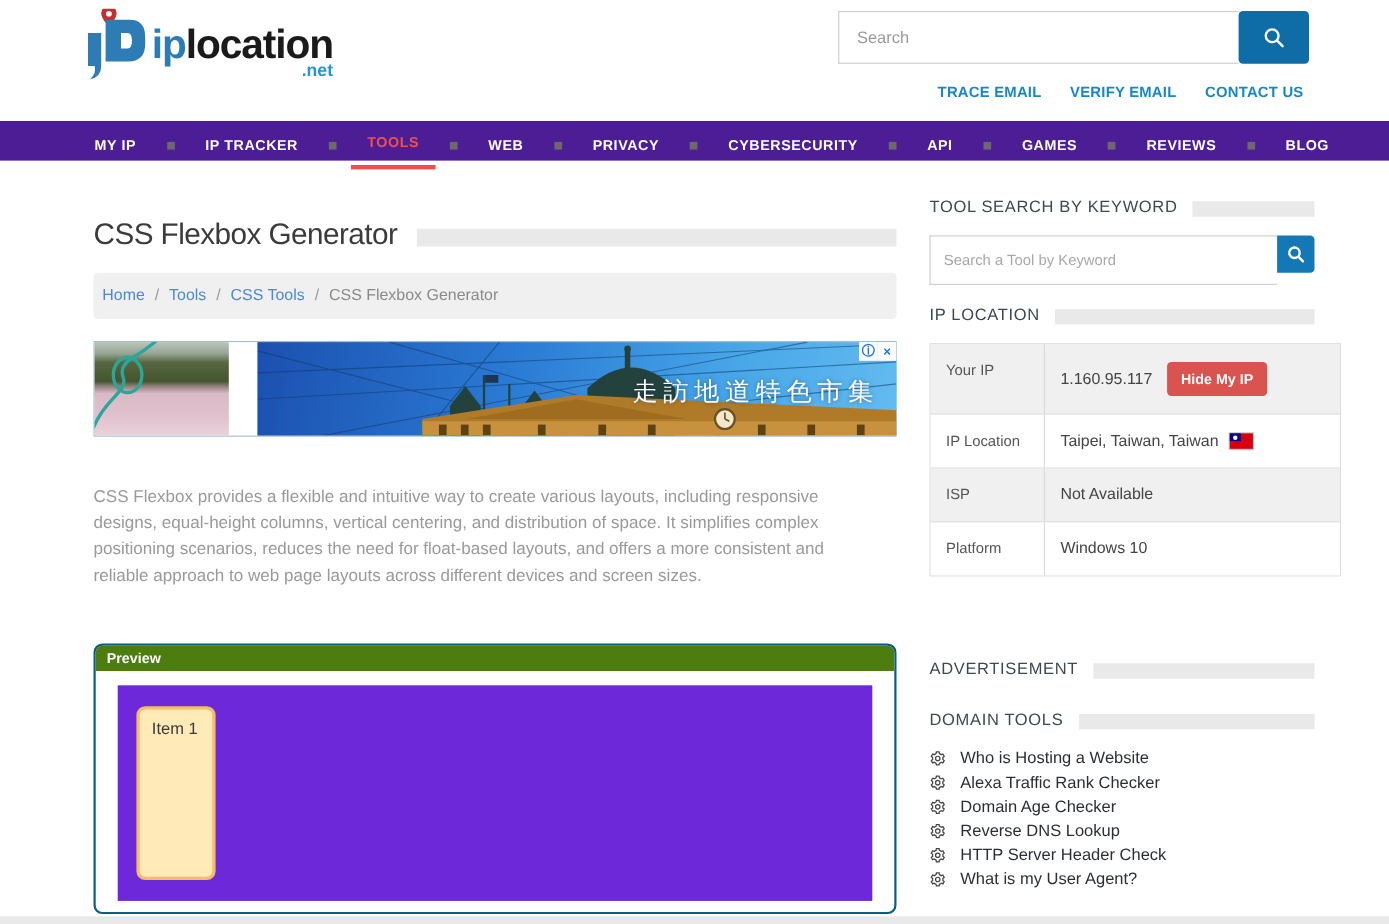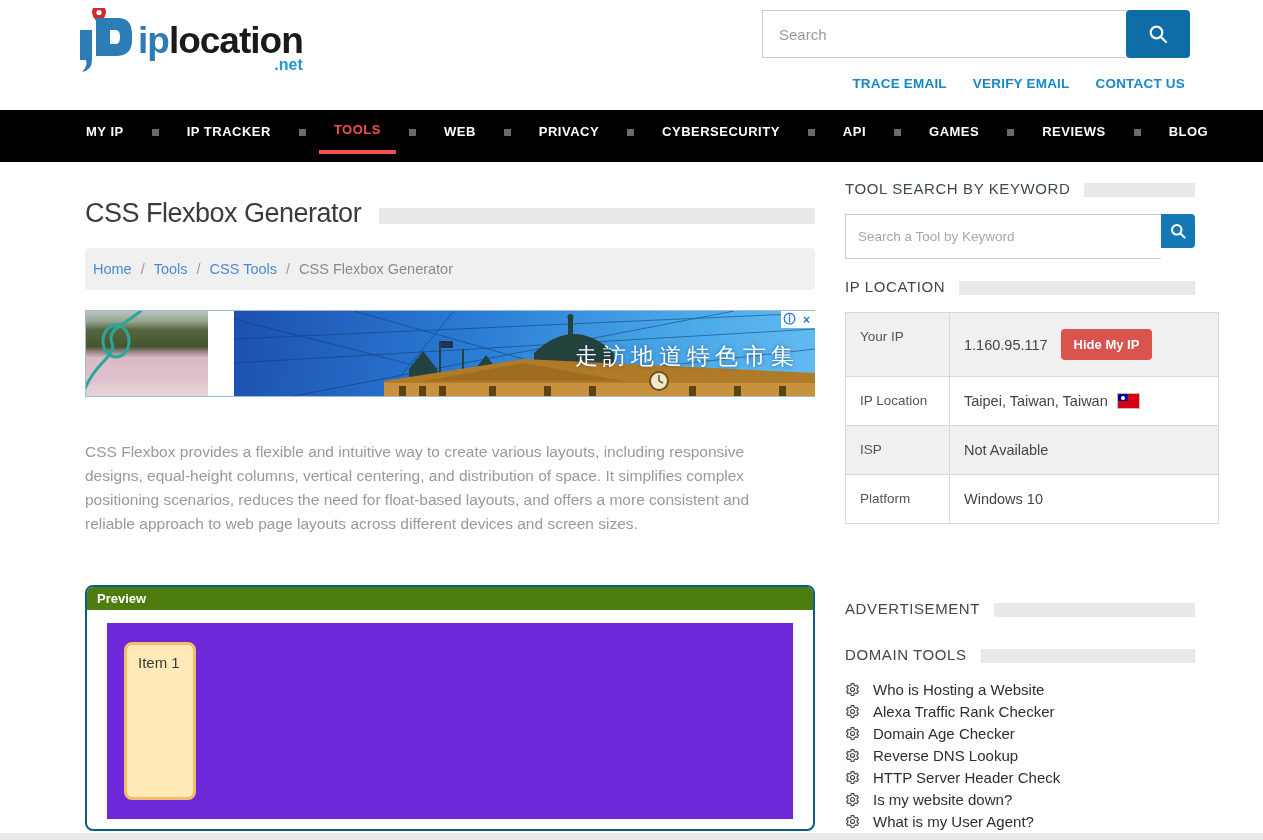--- a/index.html
+++ b/index.html
@@ -18,21 +18,21 @@
   .hsearch { position:absolute; left:762px; top:10px; width:428px; height:48px; display:flex; }
   .hsearch input { flex:1; height:48px; border:1px solid #ccc; border-right:none; padding:14px 16px;
                    font-size:15px; color:#333; outline:none; font-family:inherit; }
   .hsearch input::placeholder { color:#9a9a9a; }
   .hsearch button { width:64px; height:48px; background:#0e6da6; border:none; border-radius:4px; cursor:pointer;
                     display:flex; align-items:center; justify-content:center; }
   .hlinks { position:absolute; right:78px; top:76px; display:flex; gap:26px; }
   .hlinks a { color:#1787c7; font-size:13.5px; font-weight:700; text-decoration:none; letter-spacing:0.2px; cursor:pointer; }
 
   
-  .navbar { position:absolute; top:110px; left:0; width:1263px; height:52px; background:#000000; }
+  .navbar { position:absolute; top:110px; left:0; width:1263px; height:36px; background:#4c1d95; }
   .navbar ul { list-style:none; display:flex; align-items:center; height:44px; padding-left:71px; }
   .nav-item { height:44px; line-height:44px; padding:0 15px; color:#fff; font-size:13px; font-weight:700;
               letter-spacing:0.5px; cursor:pointer; }
   .nav-item.active { color:#f0504d; border-bottom:4px solid #f0504d; line-height:40px; }
   .nav-sep { width:7px; height:7px; background:#6d696a; margin:0 13px; }
 
   
   .main { position:absolute; left:85px; top:154px; width:730px; height:686px; }
   .title-row { position:absolute; top:44px; left:0; width:730px; display:flex; align-items:center; }
   .title-row h1 { font-size:27px; font-weight:400; color:#3b3b3b; letter-spacing:-0.5px; white-space:nowrap; }
@@ -338,26 +338,19 @@
             <circle cx="12" cy="12" r="3.2"></circle>
             <path d="M19.4 13.5a7.6 7.6 0 0 0 0-3l2-1.6-2-3.4-2.4 1a7.6 7.6 0 0 0-2.6-1.5L14 2.5h-4l-.4 2.5a7.6 7.6 0 0 0-2.6 1.5l-2.4-1-2 3.4 2 1.6a7.6 7.6 0 0 0 0 3l-2 1.6 2 3.4 2.4-1a7.6 7.6 0 0 0 2.6 1.5l.4 2.5h4l.4-2.5a7.6 7.6 0 0 0 2.6-1.5l2.4 1 2-3.4z"></path>
           </svg>
         <a>HTTP Server Header Check</a>
       </li>
       <li class="dt-item">
         <svg width="15" height="15" viewBox="0 0 24 24" fill="none" stroke="#444" stroke-width="1.8">
             <circle cx="12" cy="12" r="3.2"></circle>
             <path d="M19.4 13.5a7.6 7.6 0 0 0 0-3l2-1.6-2-3.4-2.4 1a7.6 7.6 0 0 0-2.6-1.5L14 2.5h-4l-.4 2.5a7.6 7.6 0 0 0-2.6 1.5l-2.4-1-2 3.4 2 1.6a7.6 7.6 0 0 0 0 3l-2 1.6 2 3.4 2.4-1a7.6 7.6 0 0 0 2.6 1.5l.4 2.5h4l.4-2.5a7.6 7.6 0 0 0 2.6-1.5l2.4 1 2-3.4z"></path>
           </svg>
-        <a>Is my website down?</a>
-      </li>
-      <li class="dt-item">
-        <svg width="15" height="15" viewBox="0 0 24 24" fill="none" stroke="#444" stroke-width="1.8">
-            <circle cx="12" cy="12" r="3.2"></circle>
-            <path d="M19.4 13.5a7.6 7.6 0 0 0 0-3l2-1.6-2-3.4-2.4 1a7.6 7.6 0 0 0-2.6-1.5L14 2.5h-4l-.4 2.5a7.6 7.6 0 0 0-2.6 1.5l-2.4-1-2 3.4 2 1.6a7.6 7.6 0 0 0 0 3l-2 1.6 2 3.4 2.4-1a7.6 7.6 0 0 0 2.6 1.5l.4 2.5h4l.4-2.5a7.6 7.6 0 0 0 2.6-1.5l2.4 1 2-3.4z"></path>
-          </svg>
         <a>What is my User Agent?</a>
       </li>
     </ul>
   </aside>
 
   <div class="footer-strip"></div>
 </div>
 
 </body></html>

